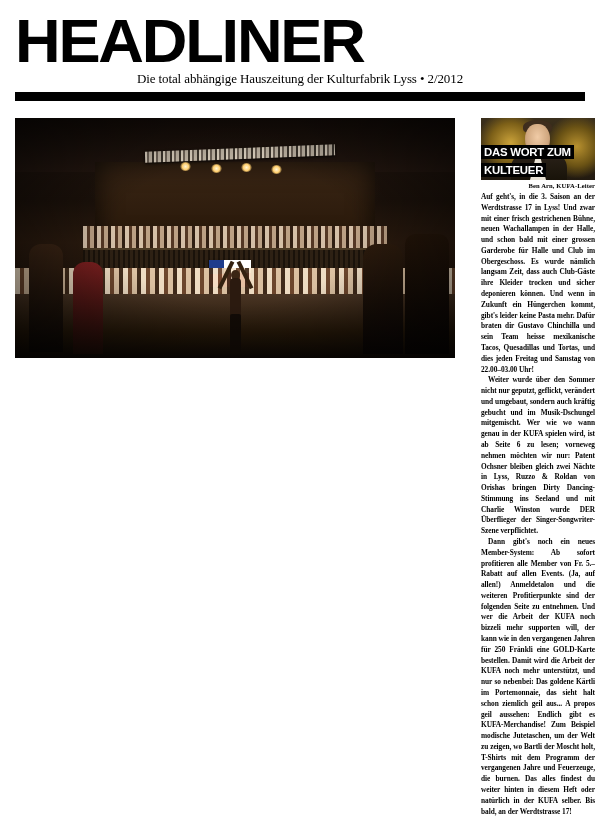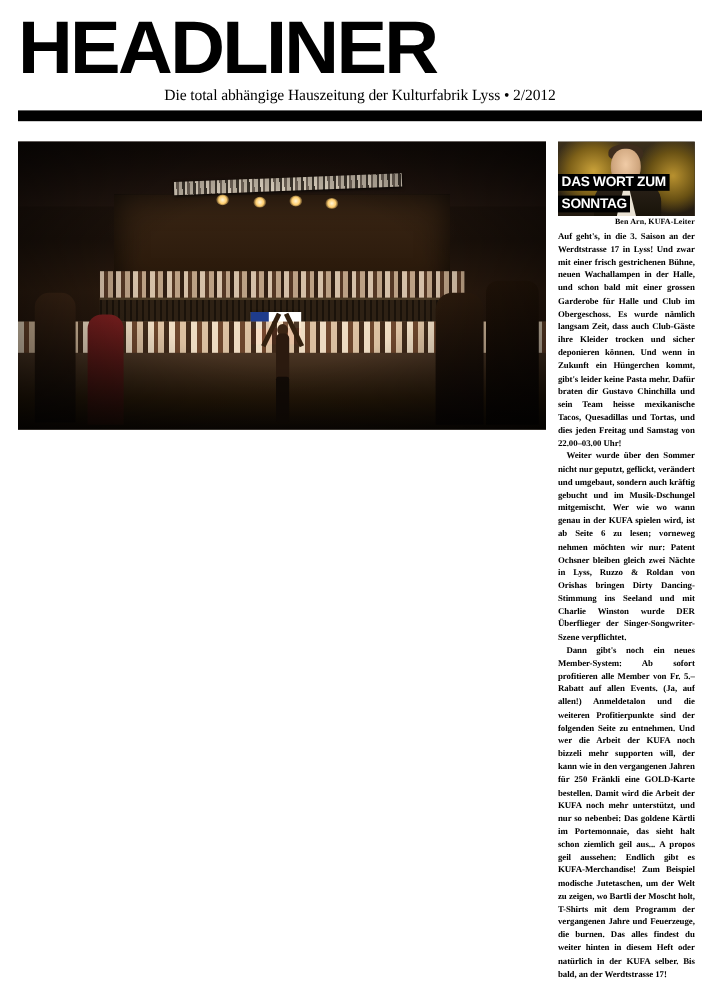--- a/index.html
+++ b/index.html
@@ -68,21 +68,21 @@
     flex: 0 0 82px;
     margin-top: -2px;
     margin-left: 6px;
   }
   .logo svg { display: block; }
 
   
   .hero {
     margin-top: 6px;
     display: flex;
-    gap: 8px;
+    gap: 24px;
   }
   .hero-photo {
     position: relative;
     width: 440px;
     height: 240px;
     overflow: hidden;
     background: #140c06;
     flex: 0 0 440px;
   }
 
@@ -341,21 +341,21 @@
 
     <div class="sidebar">
       <div class="sb-photo">
         <div class="sb-photo-bg"></div>
         <div class="sb-torso"></div>
         <div class="sb-shirt"></div>
         <div class="sb-hair"></div>
         <div class="sb-face"></div>
         <div class="sb-kicker-wrap">
           <div class="sb-kicker">DAS WORT ZUM</div><br>
-          <div class="sb-kicker">SONNTAG</div>
+          <div class="sb-kicker">KULTEUER</div>
         </div>
       </div>
       <div class="sb-byline">Ben Arn, KUFA-Leiter</div>
       <div class="sb-body">
         <p>Auf geht's, in die 3. Saison an der Werdtstrasse 17 in Lyss! Und zwar mit einer frisch gestrichenen Bühne, neuen Wachallampen in der Halle, und schon bald mit einer grossen Garderobe für Halle und Club im Obergeschoss. Es wurde nämlich langsam Zeit, dass auch Club-Gäste ihre Kleider trocken und sicher deponieren können. Und wenn in Zukunft ein Hüngerchen kommt, gibt's leider keine Pasta mehr. Dafür braten dir Gustavo Chinchilla und sein Team heisse mexikanische Tacos, Quesadillas und Tortas, und dies jeden Freitag und Samstag von 22.00–03.00 Uhr!</p>
         <p>Weiter wurde über den Sommer nicht nur geputzt, geflickt, verändert und umgebaut, sondern auch kräftig gebucht und im Musik-Dschungel mitgemischt. Wer wie wo wann genau in der KUFA spielen wird, ist ab Seite 6 zu lesen; vorneweg nehmen möchten wir nur: Patent Ochsner bleiben gleich zwei Nächte in Lyss, Ruzzo &amp; Roldan von Orishas bringen Dirty Dancing-Stimmung ins Seeland und mit Charlie Winston wurde DER Überflieger der Singer-Songwriter-Szene verpflichtet.</p>
         <p>Dann gibt's noch ein neues Member-System: Ab sofort profitieren alle Member von Fr. 5.– Rabatt auf allen Events. (Ja, auf allen!) Anmeldetalon und die weiteren Profitierpunkte sind der folgenden Seite zu entnehmen. Und wer die Arbeit der KUFA noch bizzeli mehr supporten will, der kann wie in den vergangenen Jahren für 250 Fränkli eine GOLD-Karte bestellen. Damit wird die Arbeit der KUFA noch mehr unterstützt, und nur so nebenbei: Das goldene Kärtli im Portemonnaie, das sieht halt schon ziemlich geil aus... A propos geil aussehen: Endlich gibt es KUFA-Merchandise! Zum Beispiel modische Jutetaschen, um der Welt zu zeigen, wo Bartli der Moscht holt, T-Shirts mit dem Programm der vergangenen Jahre und Feuerzeuge, die burnen. Das alles findest du weiter hinten in diesem Heft oder natürlich in der KUFA selber. Bis bald, an der Werdtstrasse 17!</p>
       </div>
     </div>
   </div>

